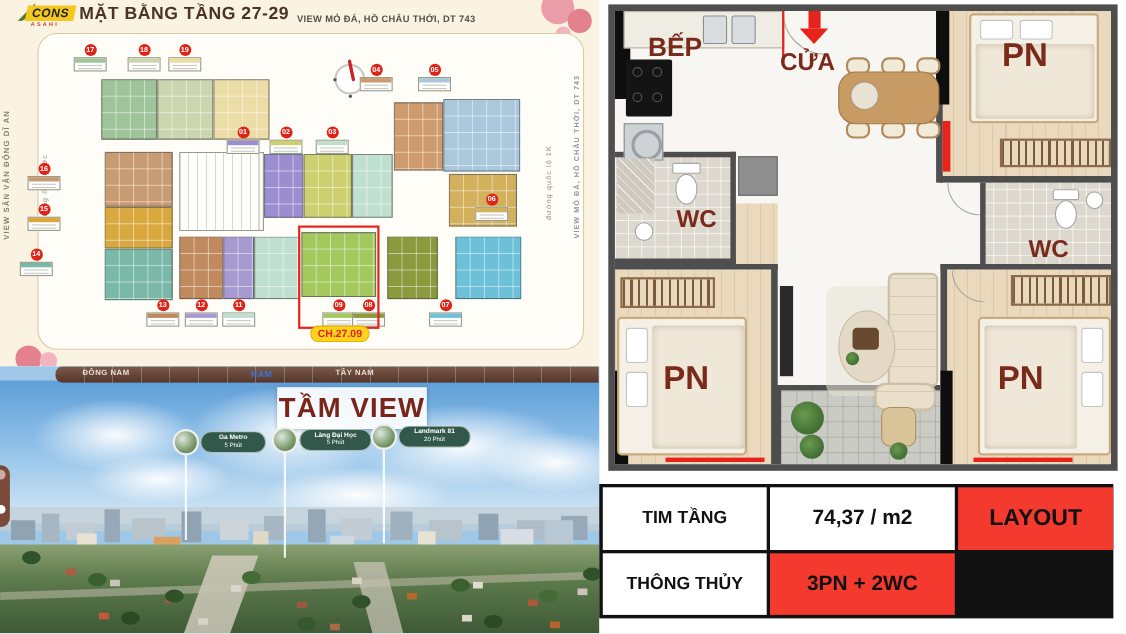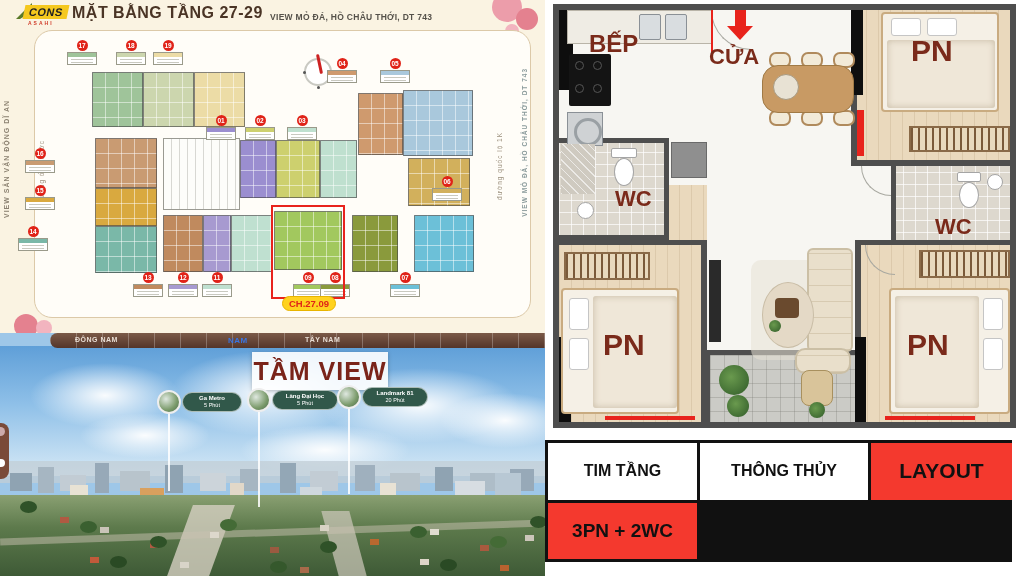--- a/index.html
+++ b/index.html
@@ -536,19 +536,20 @@
         <div class="plant" style="left:250px;top:392px;width:16px;height:16px;"></div>
 
         <div class="red" style="position:absolute;left:46px;top:406px;width:90px;height:4px;"></div>
         <div class="red" style="position:absolute;left:326px;top:406px;width:90px;height:4px;"></div>
 
       </div>
     </div>
 
     <div class="spec-table">
       <div class="spec-cell lab">TIM TẦNG</div>
+      <div class="spec-cell val">74,37 / m2</div>
+      <div class="spec-cell tag tag1">LAYOUT</div>
       <div class="spec-cell lab">THÔNG THỦY</div>
-      <div class="spec-cell tag tag1">LAYOUT</div>
       <div class="spec-cell tag tag2">3PN + 2WC</div>
     </div>
   </div>
 
 </div>
 
 </body></html>

